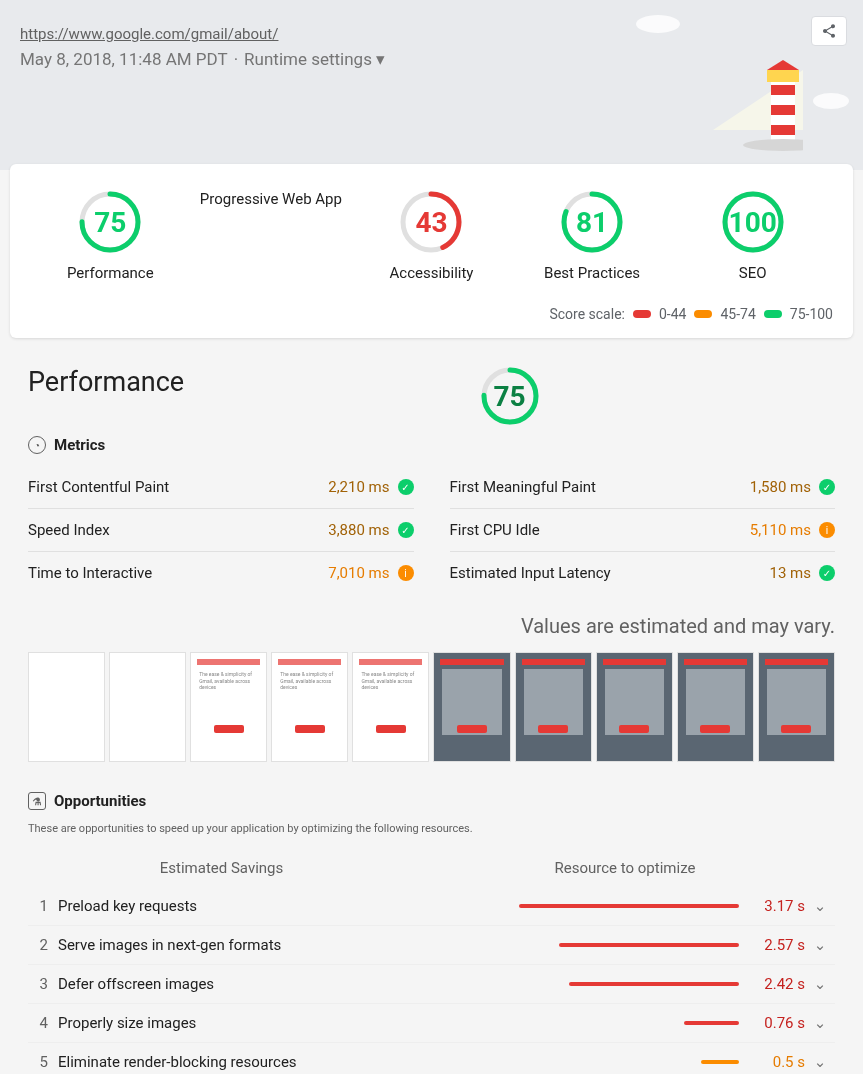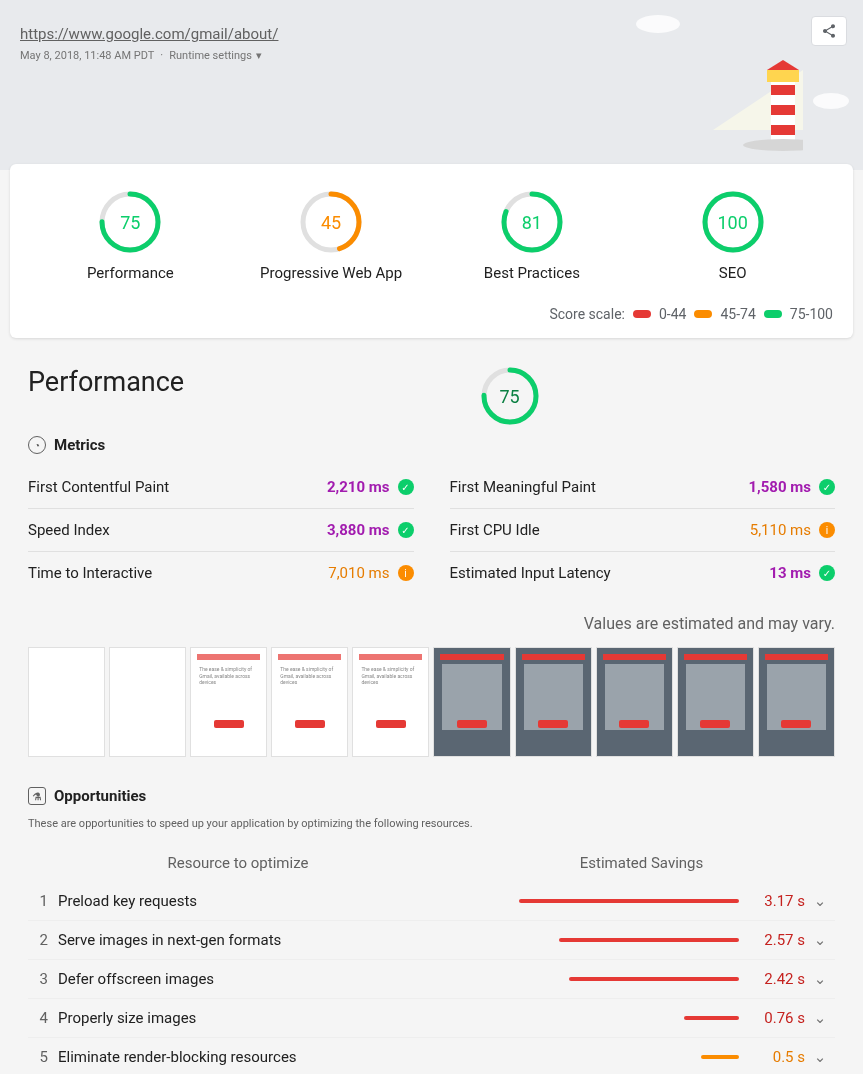--- a/index.html
+++ b/index.html
@@ -1,48 +1,48 @@
 <!DOCTYPE html>
 <html><head>
 <meta charset="utf-8">
 <style>
 * { box-sizing: border-box; margin: 0; padding: 0; }
 body { font-family: Roboto, Arial, sans-serif; background: #f5f5f5; color: #212121; width: 863px; }
 .header-bg { background: linear-gradient(#e8eaed, #e8eaed); position: relative; height: 170px; padding: 24px 20px 0; overflow: hidden; }
 .url { color: #616161; text-decoration: underline; font-size: 15px; }
-.meta { color: #757575; font-size: 11px; margin-top: 6px; display: flex; align-items: center; gap: 6px; }
+.meta { color: #757575; font-size: 17px; margin-top: 6px; display: flex; align-items: center; gap: 6px; }
 .runtime { display: inline-flex; align-items: flex-start; gap: 4px; cursor: pointer; }
 .share-btn { position: absolute; top: 16px; right: 16px; width: 36px; height: 30px; background: #fff; border: 1px solid #dadce0; border-radius: 4px; display: flex; align-items: center; justify-content: center; cursor: pointer; }
 .lighthouse-art { position: absolute; right: 60px; bottom: 0; }
 .cloud { position: absolute; }
 .scores-card { background: #fff; margin: 0 10px; border-radius: 6px; box-shadow: 0 1px 3px rgba(0,0,0,.12); padding: 26px 20px 16px; margin-top: -6px; position: relative; z-index: 2; }
 .scores-row { display: flex; justify-content: space-around; text-align: center; }
 .score-item { flex: 1; }
 .gauge-wrap { position: relative; width: 64px; height: 64px; margin: 0 auto 10px; }
 .gauge-wrap.big { width: 60px; height: 60px; }
 .gauge-wrap svg { transform: rotate(-90deg); }
-.gauge-val { position: absolute; top: 0; left: 0; right: 0; bottom: 0; display: flex; align-items: center; justify-content: center; font-size: 18px; font-weight: 400; }
+.gauge-val { position: absolute; top: 0; left: 0; right: 0; bottom: 0; display: flex; align-items: center; justify-content: center; font-size: 28px; font-weight: 700; }
 .score-label { font-size: 15px; color: #212121; }
 .score-scale { text-align: right; font-size: 14px; color: #5f6368; margin-top: 24px; display: flex; justify-content: flex-end; align-items: center; gap: 8px; }
 .pill { display: inline-block; width: 18px; height: 8px; border-radius: 4px; }
 .pill.red { background: #e53935; } .pill.orange { background: #fb8c00; } .pill.green { background: #0cce6b; }
 .content { padding: 28px 28px 0; }
 h1.sec-title { font-size: 27px; font-weight: 400; margin-bottom: 20px; }
 .perf-header { display: flex; justify-content: space-between; align-items: flex-start; }
 .sub-header { display: flex; align-items: center; gap: 8px; font-size: 15px; font-weight: 700; color: #212121; margin-bottom: 12px; }
 .sub-header .ico { width: 18px; height: 18px; border: 1.5px solid #616161; border-radius: 50%; display: inline-flex; align-items: center; justify-content: center; font-size: 10px; color:#616161; }
 .metrics { display: flex; gap: 36px; }
 .mcol { flex: 1; }
 .metric-row { display: flex; justify-content: space-between; align-items: center; padding: 12px 0; border-bottom: 1px solid #e0e0e0; font-size: 15px; }
 .metric-row:last-child { border-bottom: none; }
 .metric-val { display: flex; align-items: center; gap: 8px; }
-.mval.green { color: #a21caf; font-weight: bold; } .mval.orange { color: #e67c00; }
+.mval.green { color: #a16207; } .mval.orange { color: #e67c00; }
 .status-ico { width: 16px; height: 16px; border-radius: 50%; display: inline-flex; align-items: center; justify-content: center; font-size: 10px; color: #fff; }
 .status-ico.pass { background: #0cce6b; } .status-ico.warn { background: #fb8c00; }
-.note { text-align: right; color: #616161; font-size: 16px; margin: 20px 0 14px; }
+.note { text-align: right; color: #616161; font-size: 20px; margin: 20px 0 14px; }
 .filmstrip { display: flex; gap: 4px; margin-bottom: 30px; }
 .frame { flex: 1; height: 110px; border: 1px solid #e0e0e0; background: #fff; position: relative; overflow: hidden; }
 .frame.partial::before { content:""; position:absolute; top:6px; left:6px; right:6px; height:6px; background:#e53935; opacity:.7; }
 .frame.partial .ftxt{ position:absolute; top:18px; left:8px; right:8px; font-size:5px; color:#888; line-height:1.3;}
 .frame.partial .fbtn{ position:absolute; bottom:28px; left:50%; transform:translateX(-50%); width:30px; height:8px; background:#e53935; border-radius:2px;}
 .frame.loaded { background: linear-gradient(#5a6672, #5a6672); }
 .frame.loaded::before{ content:""; position:absolute; top:6px; left:6px; right:6px; height:6px; background:#e53935;}
 .frame.loaded .fimg{ position:absolute; top:16px; left:8px; right:8px; bottom:26px; background:#9aa3ab;}
 .frame.loaded .fbtn{ position:absolute; bottom:28px; left:50%; transform:translateX(-50%); width:30px; height:8px; background:#e53935; border-radius:2px;}
 .opp-desc { color: #616161; font-size: 11px; margin-bottom: 14px; }
@@ -102,28 +102,31 @@
     <div class="gauge-wrap">
       <svg width="64" height="64">
             <circle cx="32" cy="32" r="28" stroke="#e0e0e0" stroke-width="5" fill="none"></circle>
             <circle cx="32" cy="32" r="28" stroke="#0cce6b" stroke-width="5" fill="none" stroke-linecap="round" stroke-dasharray="131.94689145077132 175.92918860102841"></circle>
           </svg>
       <div class="gauge-val" style="color:#0cce6b">75</div>
     </div>
     <div class="score-label">Performance</div>
   </div>
   <div class="score-item">
+    <div class="score-label">Progressive Web App</div>
+  </div>
+  <div class="score-item">
     <div class="gauge-wrap">
       <svg width="64" height="64">
             <circle cx="32" cy="32" r="28" stroke="#e0e0e0" stroke-width="5" fill="none"></circle>
-            <circle cx="32" cy="32" r="28" stroke="#fb8c00" stroke-width="5" fill="none" stroke-linecap="round" stroke-dasharray="79.1681348704628 175.92918860102841"></circle>
+            <circle cx="32" cy="32" r="28" stroke="#e53935" stroke-width="5" fill="none" stroke-linecap="round" stroke-dasharray="75.64955109844222 175.92918860102841"></circle>
           </svg>
-      <div class="gauge-val" style="color:#fb8c00">45</div>
-    </div>
-    <div class="score-label">Progressive Web App</div>
+      <div class="gauge-val" style="color:#e53935">43</div>
+    </div>
+    <div class="score-label">Accessibility</div>
   </div>
   <div class="score-item">
     <div class="gauge-wrap">
       <svg width="64" height="64">
             <circle cx="32" cy="32" r="28" stroke="#e0e0e0" stroke-width="5" fill="none"></circle>
             <circle cx="32" cy="32" r="28" stroke="#0cce6b" stroke-width="5" fill="none" stroke-linecap="round" stroke-dasharray="142.50264276683302 175.92918860102841"></circle>
           </svg>
       <div class="gauge-val" style="color:#0cce6b">81</div>
     </div>
     <div class="score-label">Best Practices</div>
@@ -253,22 +256,22 @@
       </div>
   </div>
 
   <div class="sub-header">
     <span class="ico" style="border-radius:3px;">⚗</span>
     <span>Opportunities</span>
   </div>
   <div class="opp-desc">These are opportunities to speed up your application by optimizing the following resources.</div>
   <div class="opp-table">
     <div class="opp-head">
+      <div>Estimated Savings</div>
       <div style="flex:0 0 420px;">Resource to optimize</div>
-      <div>Estimated Savings</div>
     </div>
     <div id="opp-rows">
   <div class="opp-row">
     <div class="opp-num">1</div>
     <div class="opp-name">Preload key requests</div>
     <div class="opp-bar-cell">
             <div class="opp-bar red" style="width:220px"></div>
           </div>
     <div class="opp-val red">3.17 s</div>
     <div class="opp-chev">⌄</div>

